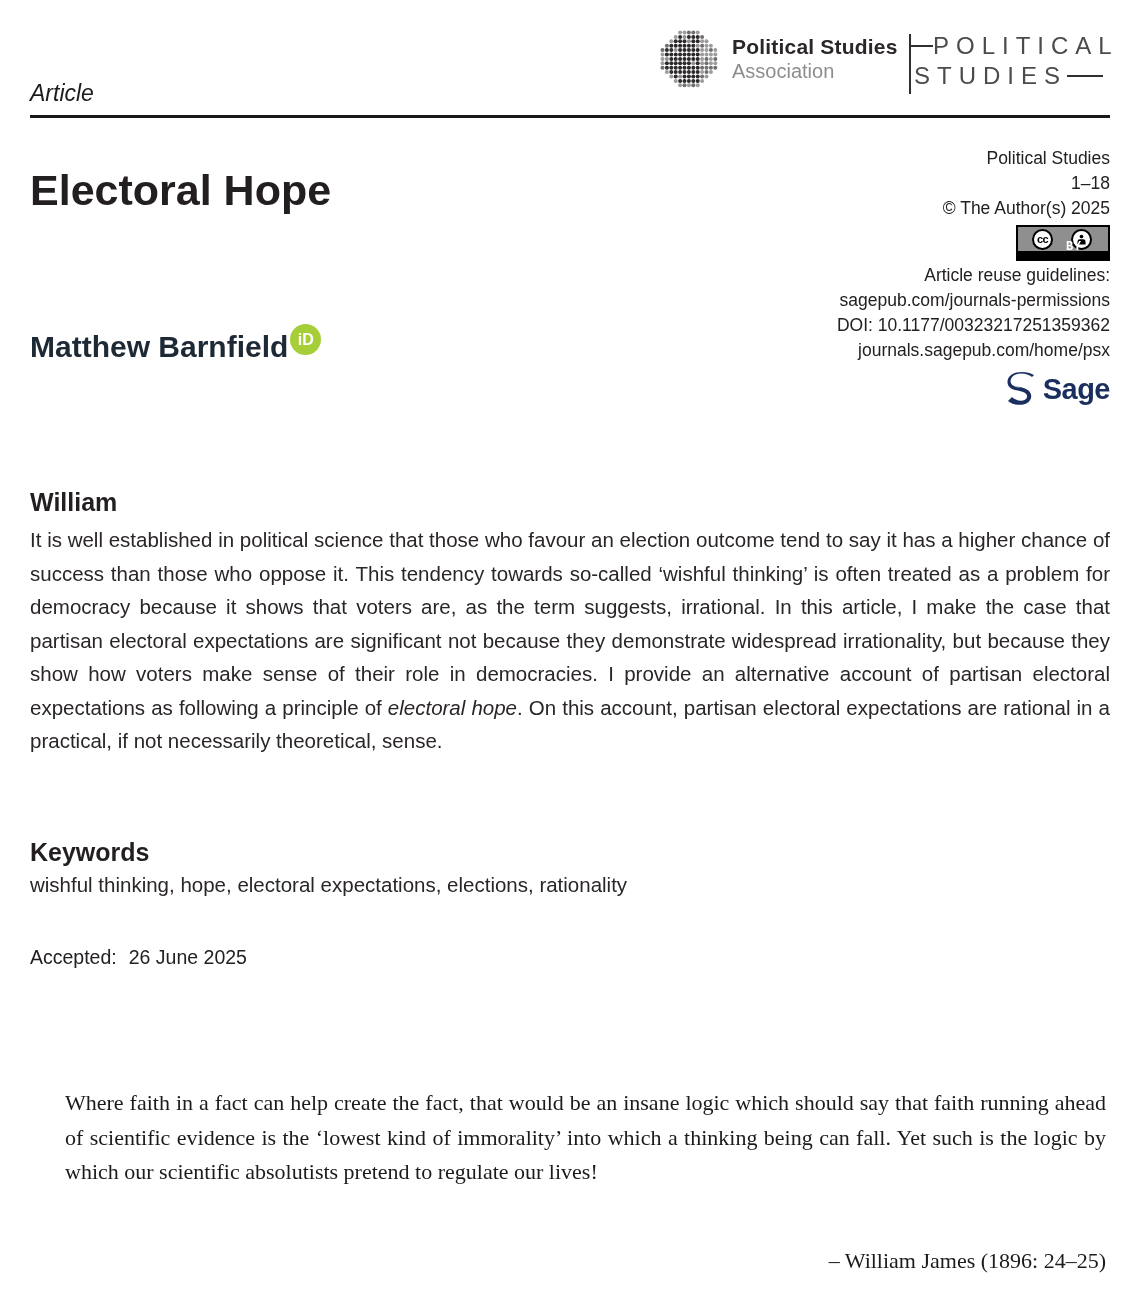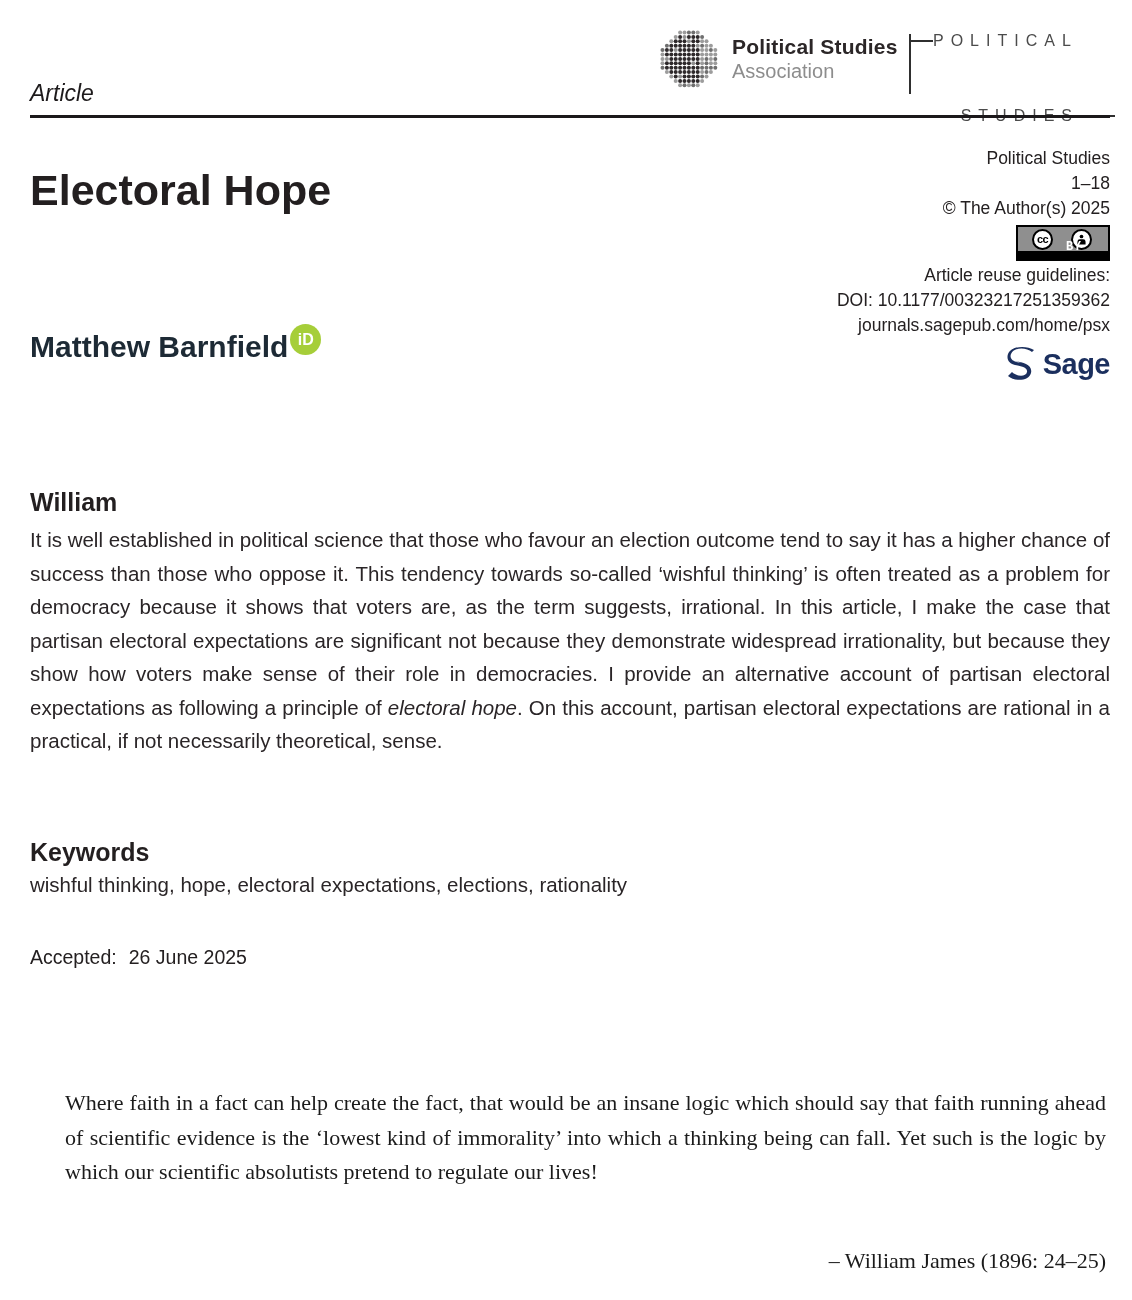--- a/index.html
+++ b/index.html
@@ -24,23 +24,23 @@
   }
 
   .psa-logo { position: absolute; left: 658px; top: 28px; display: flex; align-items: center; gap: 12px; }
   .psa-text .psa-l1 { font-weight: bold; font-size: 21px; color: #2b2627; letter-spacing: 0.2px; }
   .psa-text .psa-l2 { font-size: 20px; color: #8d8d8d; margin-top: 1px; }
 
   .journal-logo { position: absolute; left: 903px; top: 26px; width: 212px; height: 64px; }
   .jl-vline { position: absolute; left: 6px; top: 8px; height: 60px; width: 2px; background: #2f2f2f; }
   .jl-line1 { position: absolute; left: 6px; top: 6px; display: flex; align-items: center; }
   .jl-dash1 { display: inline-block; width: 24px; height: 2px; background: #2f2f2f; }
-  .jl-line2 { position: absolute; right: 0; top: 36px; display: flex; align-items: center; margin-top: 45px; }
+  .jl-line2 { position: absolute; right: 12px; top: 36px; display: flex; align-items: center; }
   .jl-dash2 { display: inline-block; width: 36px; height: 2px; background: #2f2f2f; }
-  .jl-word { font-size: 16px; letter-spacing: 7px; color: #4b4b4b; font-weight: 400; }
+  .jl-word { font-size: 24px; letter-spacing: 7px; color: #4b4b4b; font-weight: 400; }
 
   
   .meta-block {
     position: absolute; right: 22px; top: 146px; width: 330px;
     text-align: right; font-size: 17.5px; line-height: 25px; color: #242021;
   }
   .meta-block .meta-line { display: block; }
   .cc-badge {
     position: relative; display: inline-block; width: 94px; height: 36px;
     background: #8f8f8f; border: 2px solid #000; margin: 4px 0 2px 0;
@@ -263,20 +263,21 @@
       <span class="cc-circle cc-right">
         <svg width="13" height="13" viewBox="0 0 24 24">
             <circle cx="12" cy="6.5" r="3.4" fill="#000"></circle>
             <path d="M4.5 21 v-5 a4.5 4.5 0 0 1 4.5-4.5 h6 a4.5 4.5 0 0 1 4.5 4.5 v5 z" fill="#000"></path>
           </svg>
       </span>
       <span class="cc-bottom"></span>
       <span class="cc-by-label">BY</span>
     </span>
     <span class="meta-line">Article reuse guidelines:</span>
+    <span class="meta-line">sagepub.com/journals-permissions</span>
     <span class="meta-line">DOI: 10.1177/00323217251359362</span>
     <span class="meta-line">journals.sagepub.com/home/psx</span>
     <div class="sage-logo">
       <svg width="30" height="36" viewBox="0 0 30 36">
         <path d="M26 6 C20 1 8 1 5 8 C3 13 8 16 15 17 L9 15 C16 16 27 18 25 27 C23 35 9 36 2 30 L6 26 C11 31 20 31 21 26 C22 21 14 20 9 19 C4 18 0 14 2 8 C5 0 20 -1 28 4 Z" fill="#1b2f5e"></path>
       </svg>
       <span class="sage-word" style="color:#1b2f5e">Sage</span>
     </div>
   </div>
 

